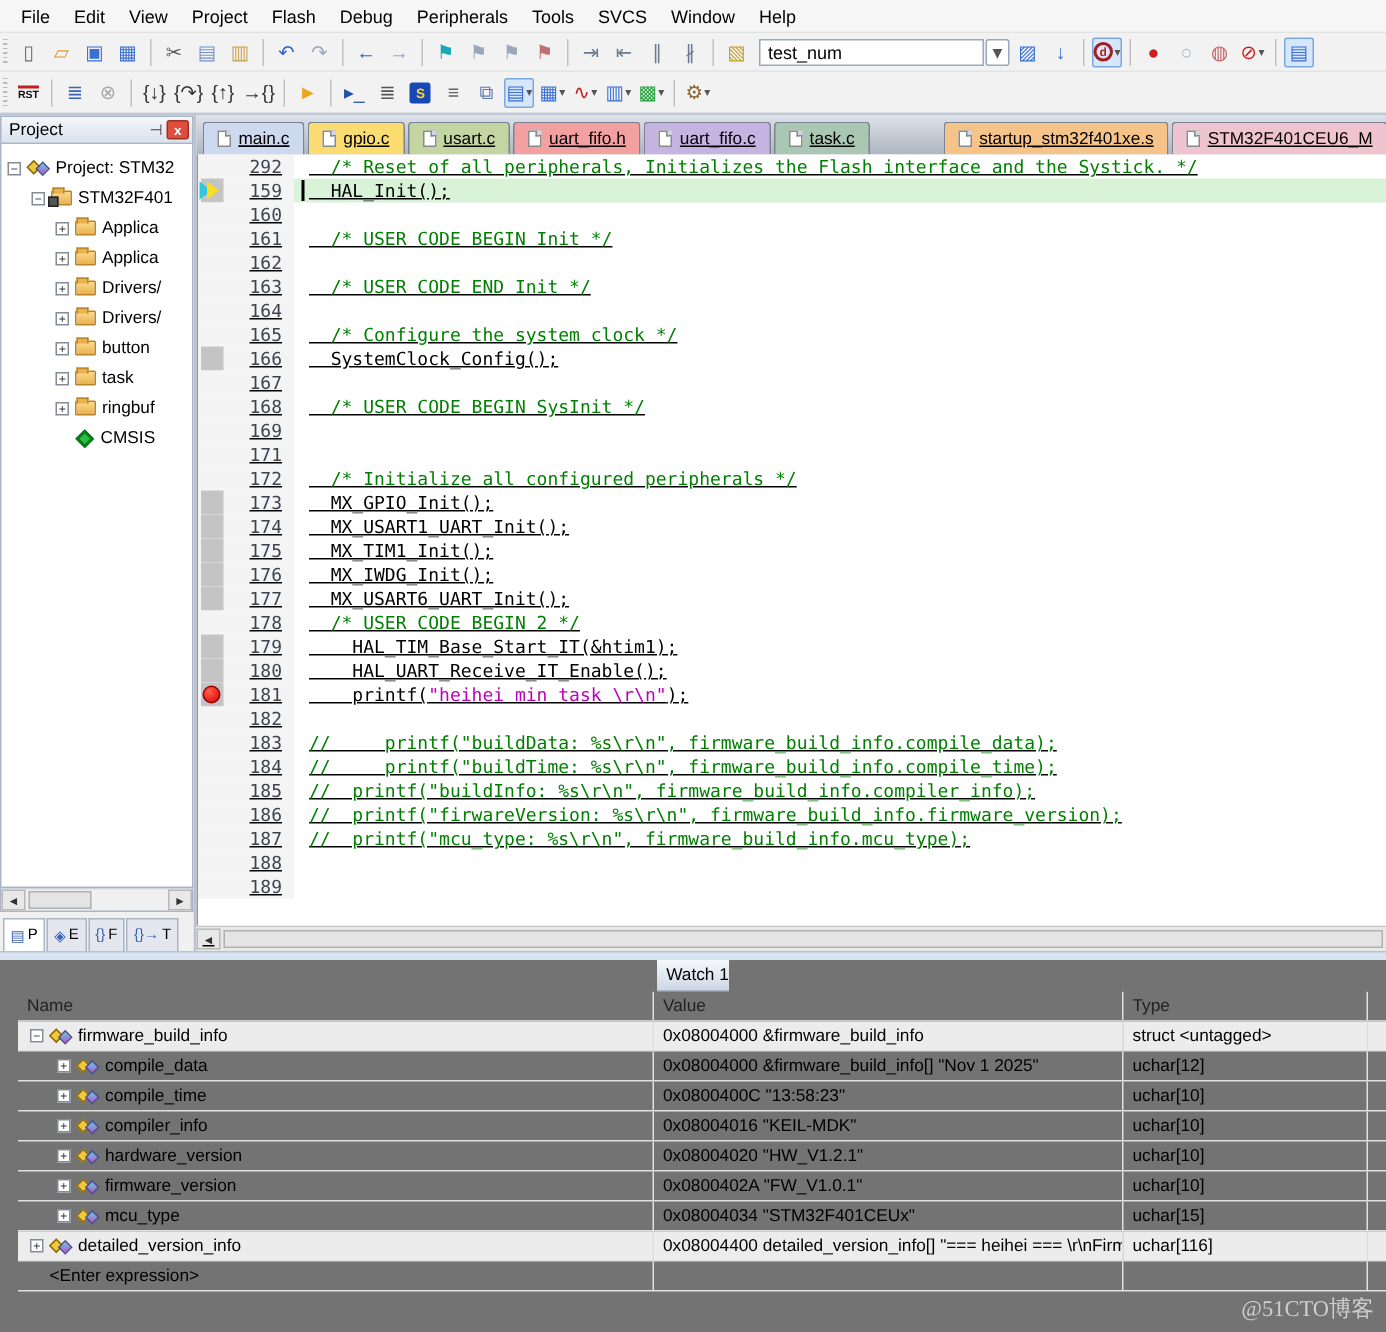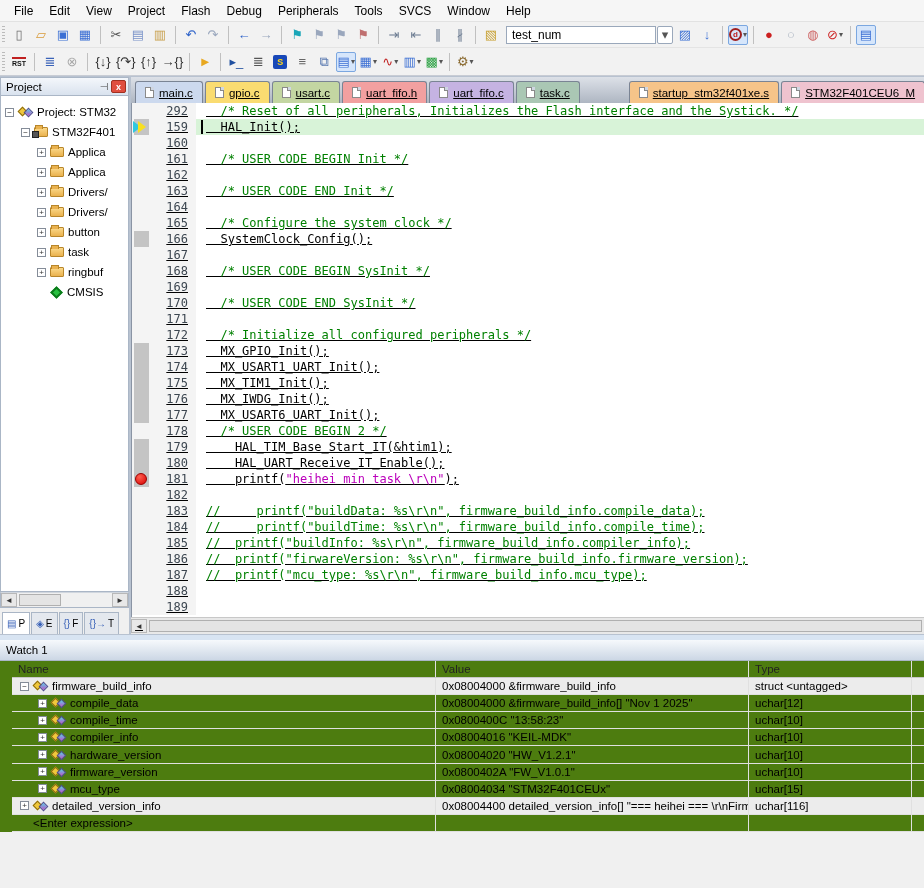--- a/index.html
+++ b/index.html
@@ -99,21 +99,21 @@
   .tri { width:0; height:0; border-top:6px solid transparent; border-bottom:6px solid transparent; }
   .tri.cy { border-left:8px solid #30c8e0; }
   .tri.ye { border-left:8px solid #f8e020; margin-left:-3px; }
   .seg-m { color:#008000; } .seg-c { color:#000; } .seg-s { color:#bb00bb; }
 
   .ed-hscroll { height:17px; background:#e8e8e8; border-top:1px solid #c8c8c8; display:flex; align-items:center; }
 
   .splitter { height:6px; background:#d8e4f2; border-top:1px solid #b8c2d0; }
 
   
-  .watch { height:192px; display:flex; flex-direction:column; background:#4d7c0f; }
+  .watch { height:248px; display:flex; flex-direction:column; background:#737373;align-items:center; }
   .watch-cap { height:21px; background:linear-gradient(#f6f9fc,#ccd7e5); border-bottom:1px solid #aab6c6;
                display:flex; align-items:center; padding-left:6px; font-size:11.5px; }
   .wtable { flex:1; display:flex; flex-direction:column; font-size:11.5px; overflow:hidden;padding-left:12px; }
   .wrow { height:20px; display:flex; border-bottom:1px solid #e0e0e0; align-items:stretch; }
   .wrow.hdr { border-bottom:1px solid #c8c8c8; color:#222; }
   .wcell { padding:0 6px; display:flex; align-items:center; border-right:1px solid #e0e0e0; overflow:hidden;
            white-space:nowrap; }
   .wc-name { width:424px; flex:none; }
   .wc-val  { width:313px; flex:none; }
   .wc-type { width:163px; flex:none; }
@@ -513,25 +513,20 @@
             <span class="num">168</span>
             <span class="codetxt"><span class="seg-m">  /* USER CODE BEGIN SysInit */</span></span>
           </div>
           <div class="cl">
             <span class="marg"></span>
             <span class="num">169</span>
             <span class="codetxt"></span>
           </div>
           <div class="cl">
             <span class="marg"></span>
-            <span class="num">170</span>
-            <span class="codetxt"><span class="seg-m">  /* USER CODE END SysInit */</span></span>
-          </div>
-          <div class="cl">
-            <span class="marg"></span>
             <span class="num">171</span>
             <span class="codetxt"></span>
           </div>
           <div class="cl">
             <span class="marg"></span>
             <span class="num">172</span>
             <span class="codetxt"><span class="seg-m">  /* Initialize all configured peripherals */</span></span>
           </div>
           <div class="cl">
             <span class="marg">

